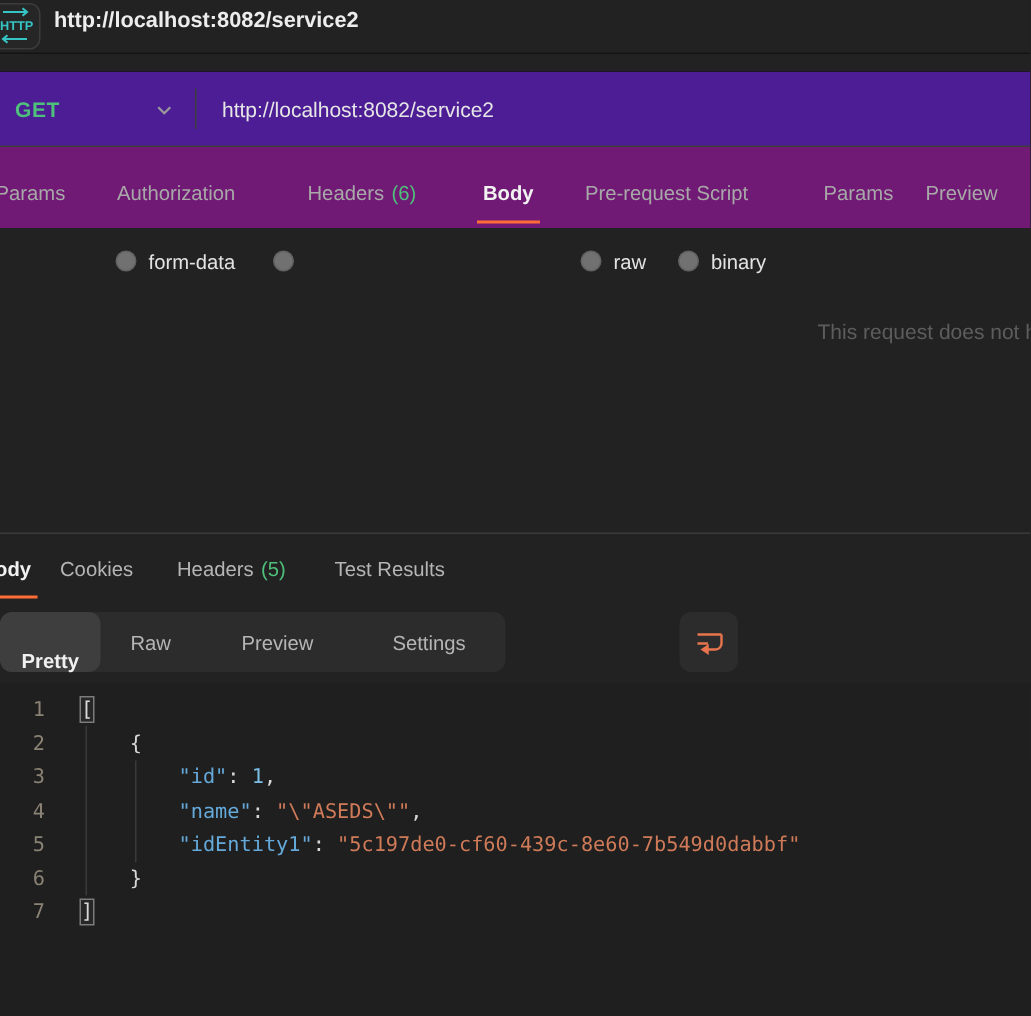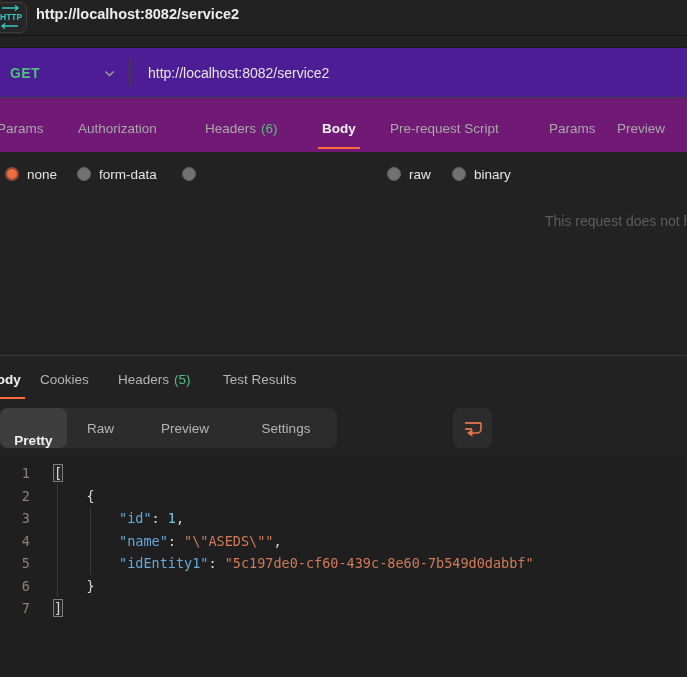--- a/index.html
+++ b/index.html
@@ -114,24 +114,20 @@
     </div>
   <div class="rtab" style="left:549px">
       <span>Params</span>
     </div>
   <div class="rtab" style="left:617px">
       <span>Preview</span>
     </div>
 </div>
 
 <div class="radiorow">
-  <div class="radio selected" style="left:5px">
-      <span class="dot"></span>
-      <span class="rlabel">none</span>
-    </div>
   <div class="radio" style="left:77px">
       <span class="dot"></span>
       <span class="rlabel">form-data</span>
     </div>
   <div class="radio" style="left:182px">
       <span class="dot"></span>
     </div>
   <div class="radio" style="left:387px">
       <span class="dot"></span>
       <span class="rlabel">raw</span>

